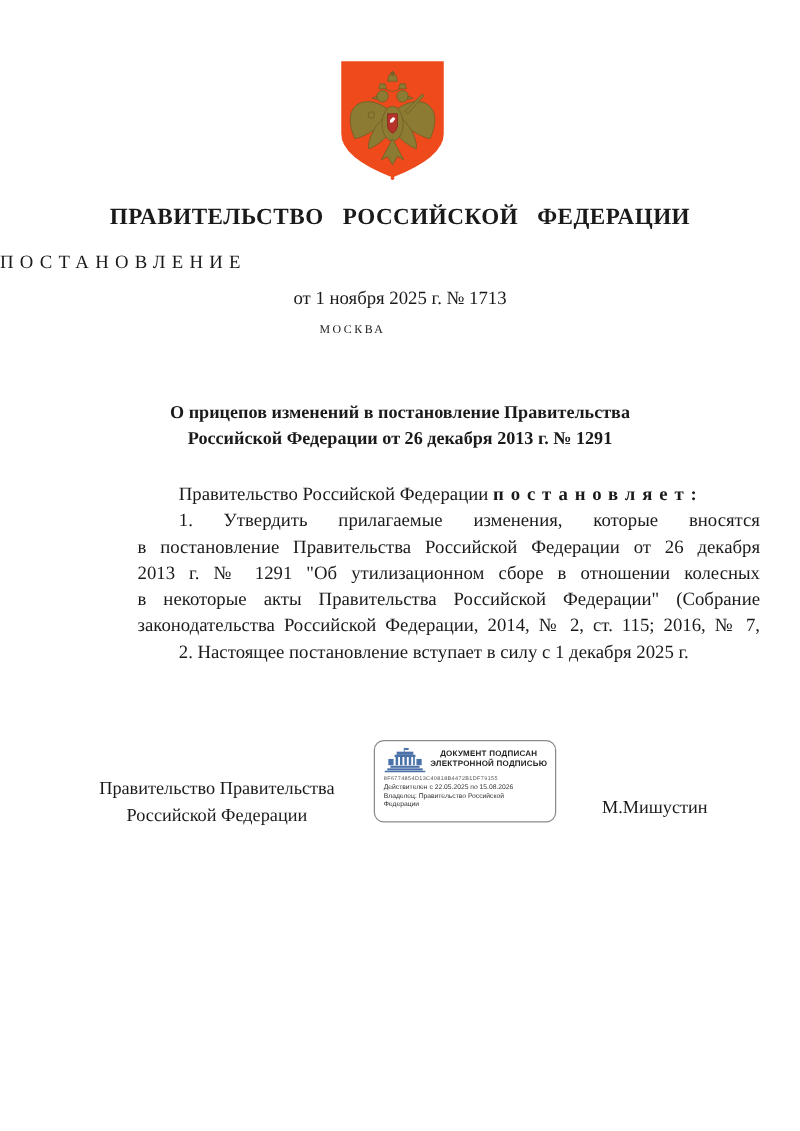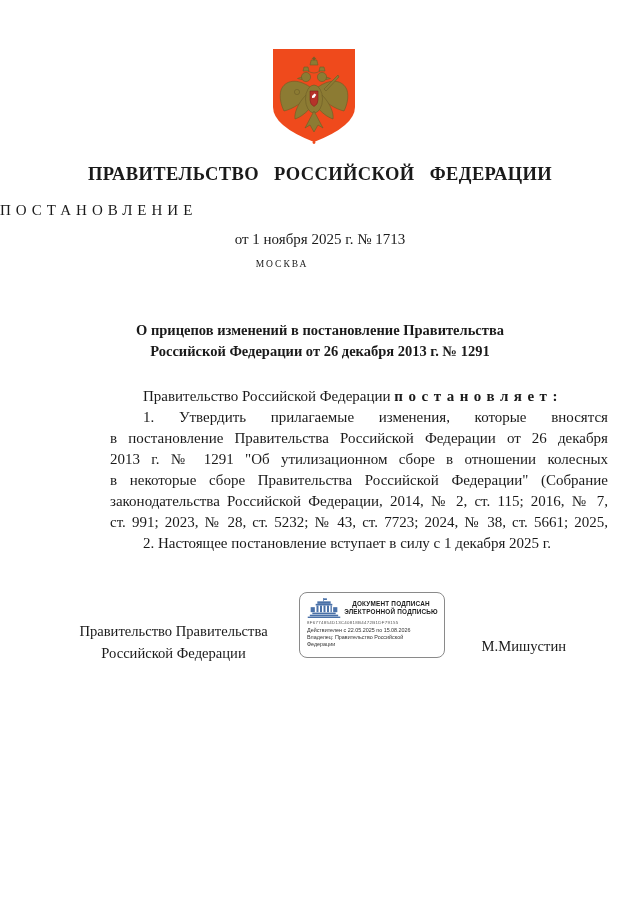--- a/index.html
+++ b/index.html
@@ -100,23 +100,22 @@
   <div>О прицепов изменений в постановление Правительства</div>
   <div>Российской Федерации от 26 декабря 2013 г. № 1291</div>
 </div>
 
 <div class="abs body-block">
   <div class="line ind"><span>Правительство Российской Федерации </span><span class="intro-bold">постановляет:</span></div>
   <div>
       <div class="line just ind">1. Утвердить прилагаемые изменения, которые вносятся</div>
       <div class="line just">в постановление Правительства Российской Федерации от 26 декабря</div>
       <div class="line just">2013 г. № 1291 "Об утилизационном сборе в отношении колесных</div>
-      <div class="line just">в некоторые сборе Правительства Российской Федерации" (Собрание</div>
+      <div class="line just">в некоторые акты Правительства Российской Федерации" (Собрание</div>
       <div class="line just">законодательства Российской Федерации, 2014, № 2, ст. 115; 2016, № 7,</div>
-      <div class="line just">ст. 991; 2023, № 28, ст. 5232; № 43, ст. 7723; 2024, № 38, ст. 5661; 2025,</div>
       <div class="line wrap ind">2. Настоящее постановление вступает в силу с 1 декабря 2025 г.</div>
     </div>
 </div>
 
 <div class="abs sig-post">
   <div>Правительство Правительства</div>
   <div>Российской Федерации</div>
 </div>
 
 <div class="abs stamp">

